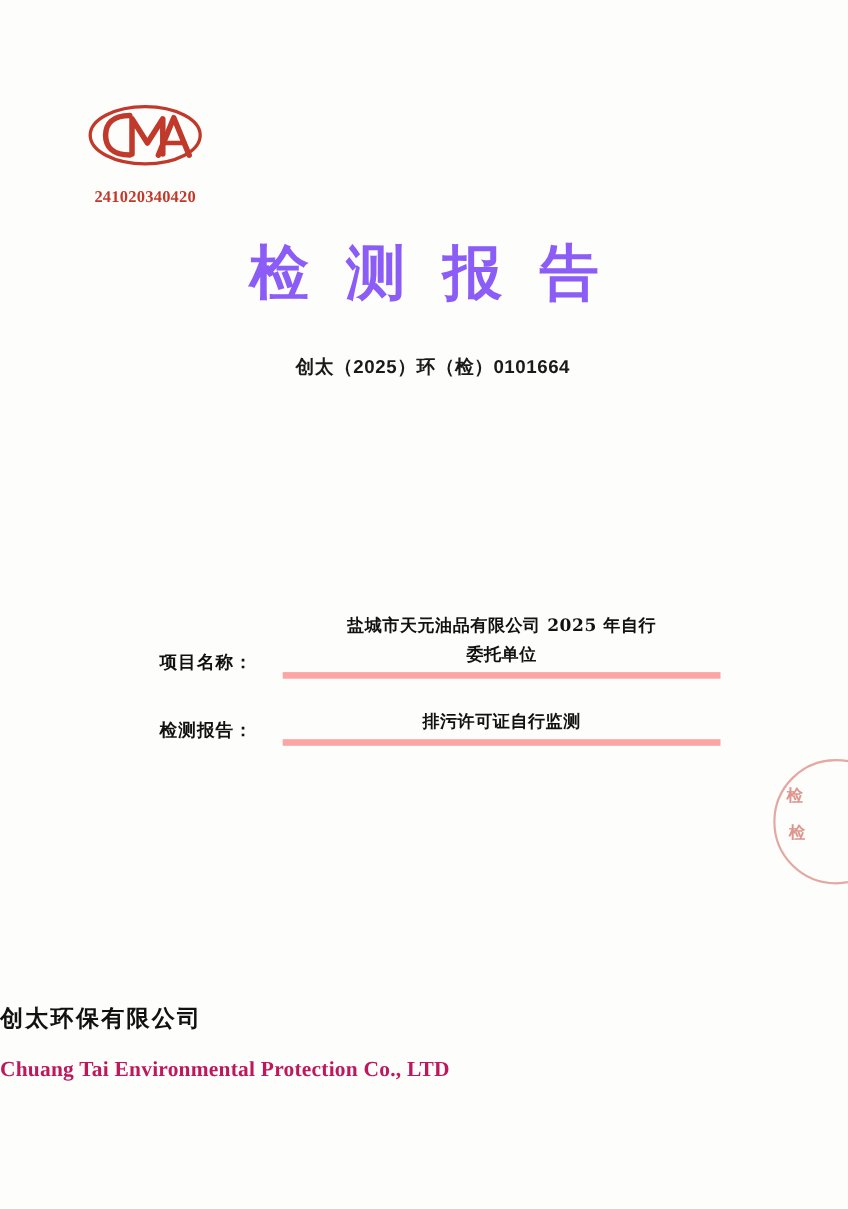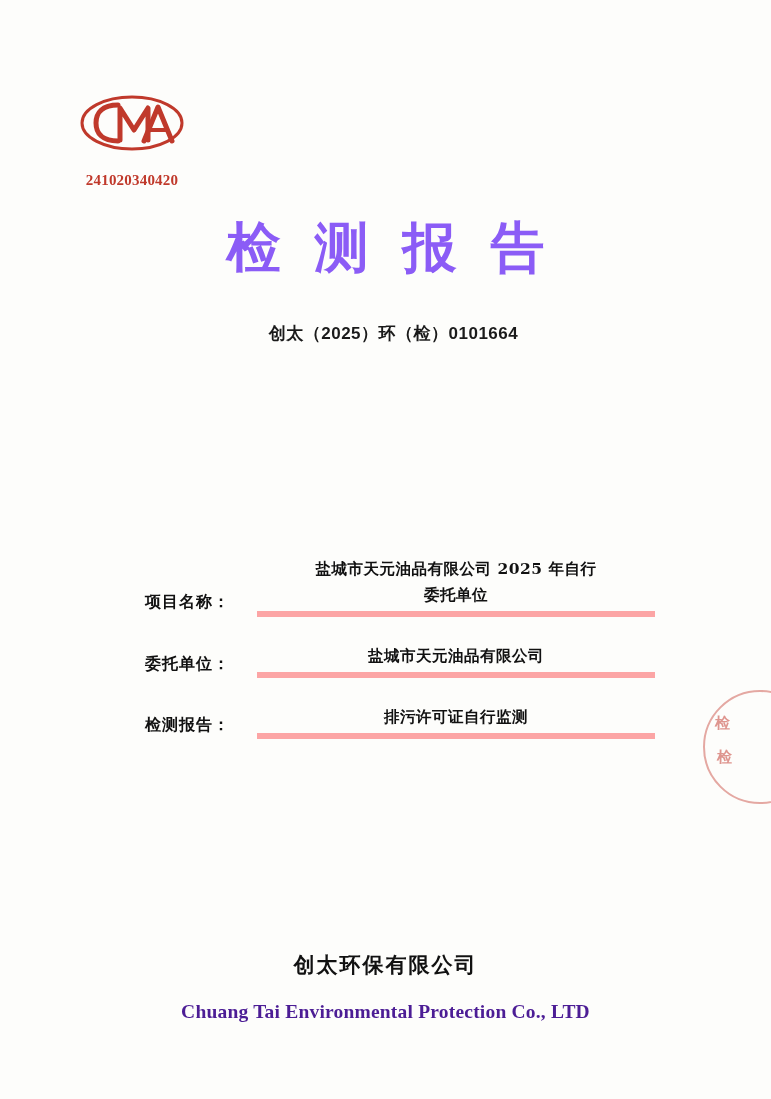--- a/index.html
+++ b/index.html
@@ -132,36 +132,34 @@
   }
   .field-row.two-line .field-label { padding-bottom: 4px; }
   .field-value .line2 { display: block; }
 
   
   .footer {
     position: absolute;
     left: 0;
     right: 0;
     top: 912px;
-    text-align: center;
-    margin-top: 39px;
   }
   .footer-cn {
     font-family: "DejaVu Serif", serif;
     font-size: 21px;
     font-weight: bold;
     color: #111;
     letter-spacing: 2px;
   }
   .footer-en {
     margin-top: 22px;
     font-family: "Liberation Serif", serif;
     font-size: 19.5px;
     font-weight: bold;
-    color: #4c1d95;
+    color: #be185d;
     letter-spacing: 0.2px;
   }
 
   
   .edge-seal {
     position: absolute;
     right: -46px;
     top: 690px;
     width: 110px;
     height: 110px;
@@ -206,24 +204,20 @@
   <div class="fields">
 
     <div class="field-row two-line">
       <div class="field-label">项目名称：</div>
       <div class="field-value">
         <span>盐城市天元油品有限公司 2025 年自行</span>
         <span class="line2">委托单位</span>
       </div>
     </div>
 
-    <div class="field-row">
-      <div class="field-label">委托单位：</div>
-      <div class="field-value">盐城市天元油品有限公司</div>
-    </div>
 
     <div class="field-row">
       <div class="field-label">检测报告：</div>
       <div class="field-value">排污许可证自行监测</div>
     </div>
 
   </div>
 
   <div class="edge-seal">
     <span class="s1">检</span>

